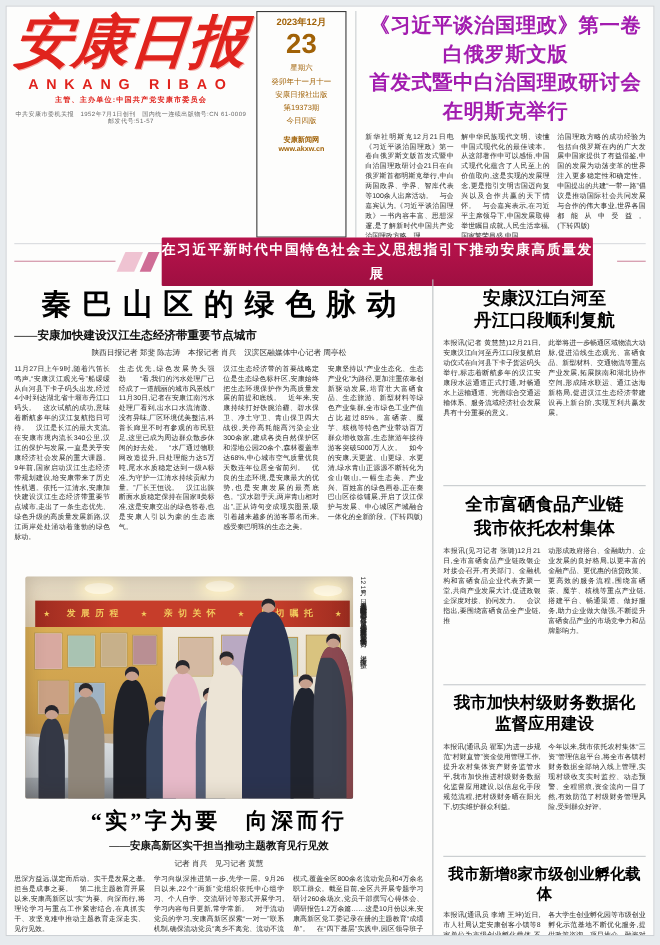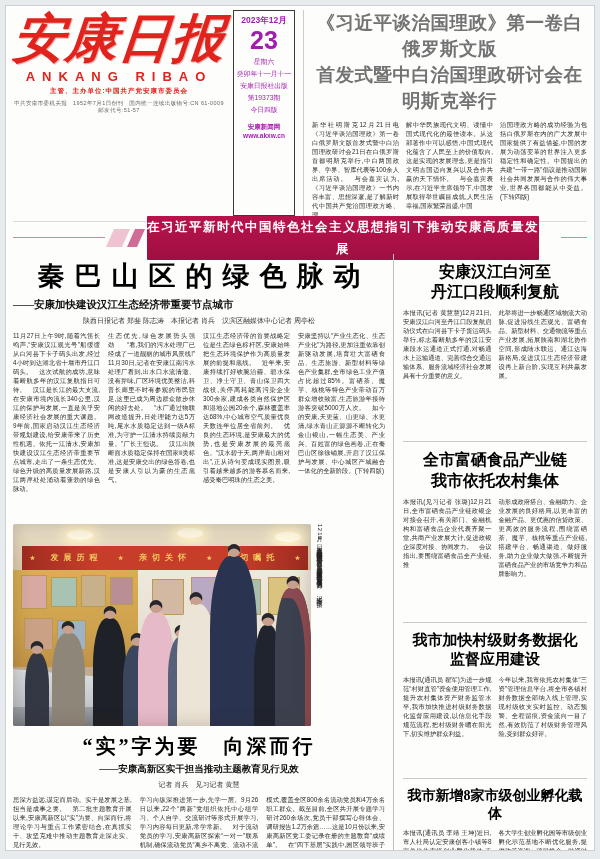--- a/index.html
+++ b/index.html
@@ -7,29 +7,29 @@
          border:1px solid #cdd1d5;box-sizing:border-box;padding:4px 7px;overflow:hidden;}
   
   .masthead{display:flex;gap:8px;}
   .mh-left{width:212px;text-align:center;}
   .logo{font-family:"Liberation Serif",serif;font-style:italic;font-weight:bold;font-size:52px;
         line-height:1.1;color:#e0231d;letter-spacing:1px;transform:skewX(-5deg);
         text-shadow:1px 1px 0 #f5b0ab;}
   .latin{color:#e0231d;font-weight:bold;font-size:13px;letter-spacing:7px;margin-top:2px;}
   .organizer{color:#e0231d;font-size:6.5px;font-weight:bold;margin-top:3px;letter-spacing:1px;}
   .mh-info{color:#666;font-size:5.5px;margin-top:4px;letter-spacing:.4px;}
-  .datebox{width:62px;border:1.5px solid #3a3a3a;box-sizing:border-box;padding:4px 2px;
-           text-align:center;color:#a21caf;}
+  .datebox{width:82px;border:1.5px solid #3a3a3a;box-sizing:border-box;padding:4px 2px;
+           text-align:center;color:#a16207;}
   .db-date{font-size:8.5px;font-weight:bold;}
   .db-day{font-size:25px;font-weight:bold;line-height:1.1;}
   .db-small{font-size:6.8px;margin-top:2px;}
   .db-site{font-size:6.5px;font-weight:bold;margin-top:8px;}
   .db-url{font-size:6.5px;font-weight:bold;}
   .lead{flex:1;border-left:1px solid #c9cdd1;padding-left:8px;min-width:0;}
-  .lead-title{font-size:18.5px;font-weight:800;color:#737373;text-align:center;line-height:1.4;
+  .lead-title{font-size:18.5px;font-weight:800;color:#a21caf;text-align:center;line-height:1.4;
               letter-spacing:.5px;}
   .lead-body{display:flex;gap:7px;margin-top:6px;height:96px;overflow:hidden;}
   .col{flex:1;font-size:6.3px;line-height:9px;color:#2b2b2b;text-align:justify;min-width:0;}
   .mh-rule{border:0;border-top:1px solid #d9dbde;margin:5px 0 4px;}
   
   .banner-row{display:flex;align-items:center;height:24px;margin:2px 0 4px;}
   .bn-line{height:1px;background:#cf8aa0;}
   .bn-l{width:92px;}  .bn-r{width:26px;}
   .sk{height:18px;transform:skewX(-24deg);margin-left:5px;}
   .sk1{width:16px;background:#efc3d2;}
@@ -44,21 +44,21 @@
   
   .ma-title{font-family:"Liberation Serif",serif;font-weight:bold;font-size:27px;color:#000;
             text-align:center;letter-spacing:10px;text-indent:10px;margin-top:4px;}
   .ma-sub{font-family:"Liberation Serif",serif;font-weight:bold;font-size:10.5px;color:#111;
           text-align:left;margin-top:4px;}
   .byline{font-size:7px;color:#333;text-align:center;margin:4px 0 5px;}
   .ma-body{display:flex;gap:8px;height:188px;overflow:hidden;}
   
   .photo-row{display:flex;margin-top:5px;}
   .photo{position:relative;width:298px;height:202px;overflow:hidden;border-radius:2px;
-         background:linear-gradient(180deg,#e9dfca 0%,#d9c6a6 30%,#c9b292 55%,#b3a28c 100%);}
+         background:linear-gradient(180deg,#e9dfca 0%,#d9c6a6 30%,#c9b292 55%,#b3a28c 100%);margin-left:10px;}
   .ph-light{position:absolute;width:26px;height:10px;border-radius:50%;background:#fff8e2;
             box-shadow:0 0 12px 6px #fff3c8;}
   .ph-redband{position:absolute;top:11%;left:3%;right:1%;height:12%;
               background:linear-gradient(90deg,#9e2c20,#c63d2a 25%,#c63d2a 75%,#9e2c20);
               display:flex;align-items:center;justify-content:space-around;
               color:#f2ca5e;font-weight:bold;font-size:8px;letter-spacing:5px;}
   .ph-star{color:#f2ca5e;font-size:6px;letter-spacing:0;}
   .ph-wall-l{position:absolute;left:0;top:23%;width:42%;height:48%;
              background:linear-gradient(180deg,#d9ae54,#cfa24e 60%,#c09246);}
   .ph-wall-r{position:absolute;right:0;top:23%;width:58%;height:44%;

